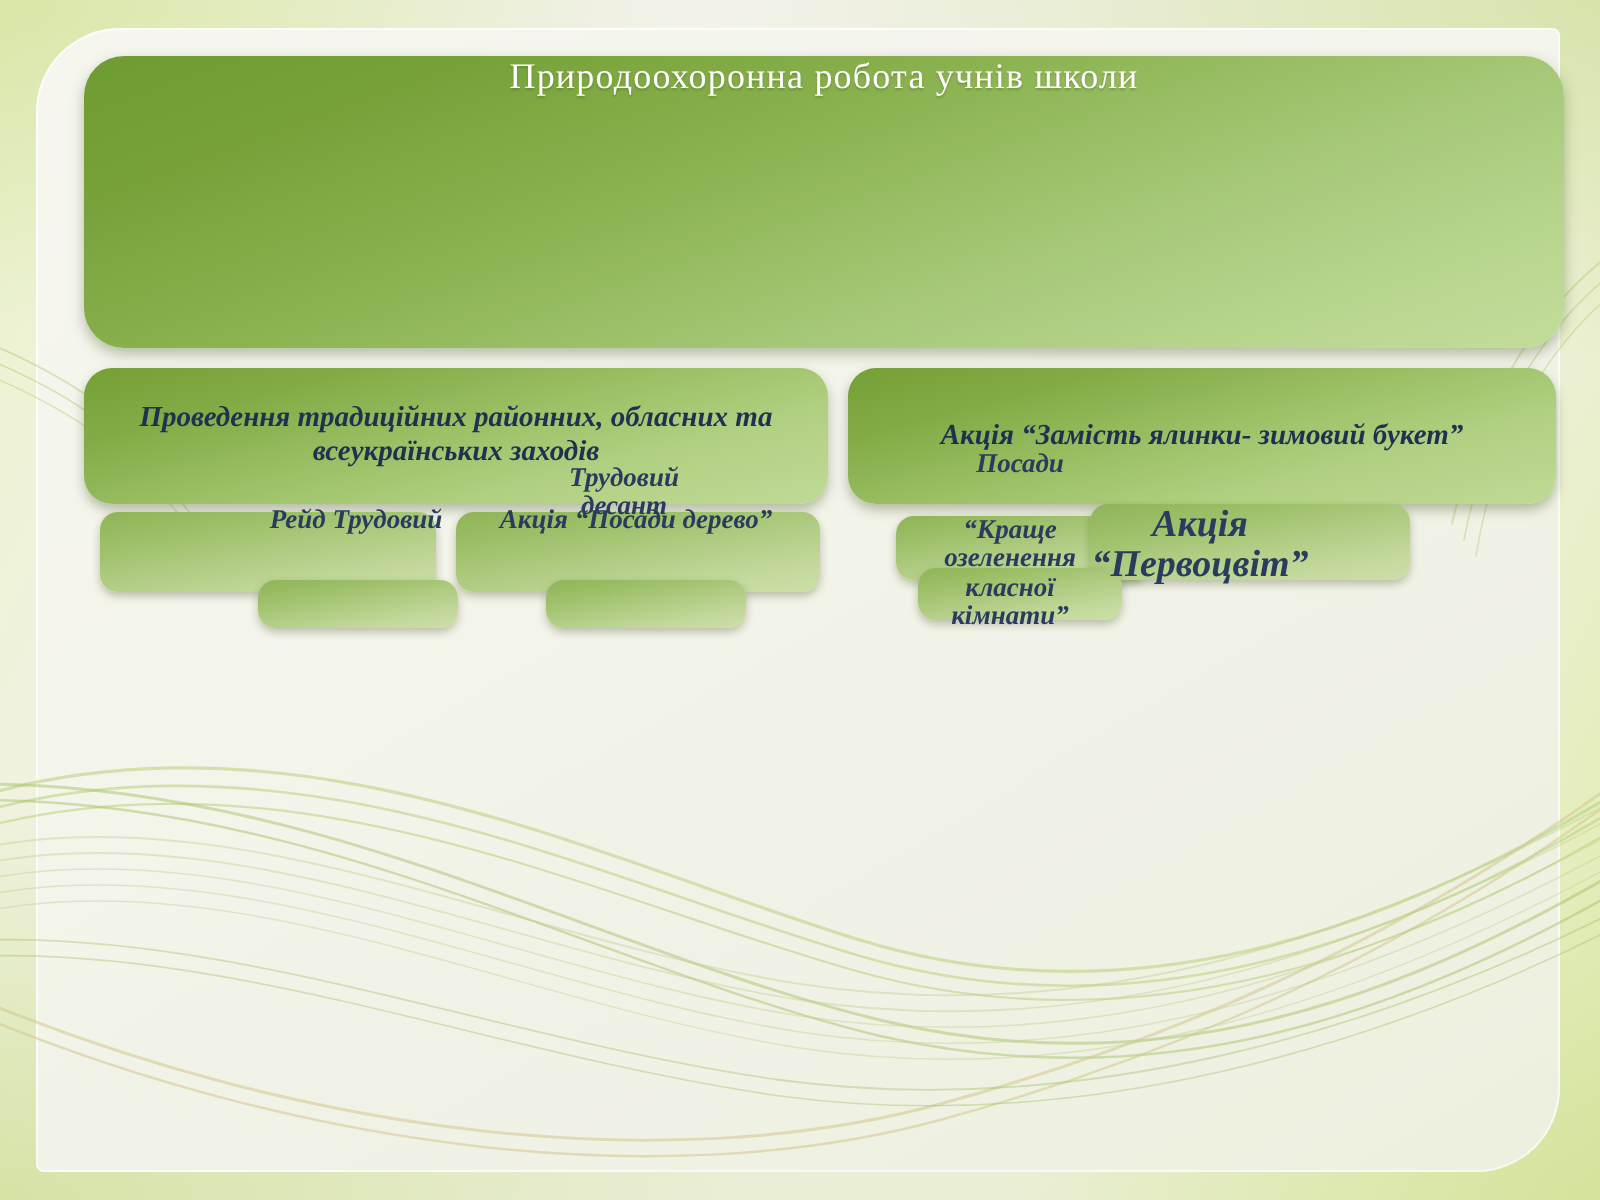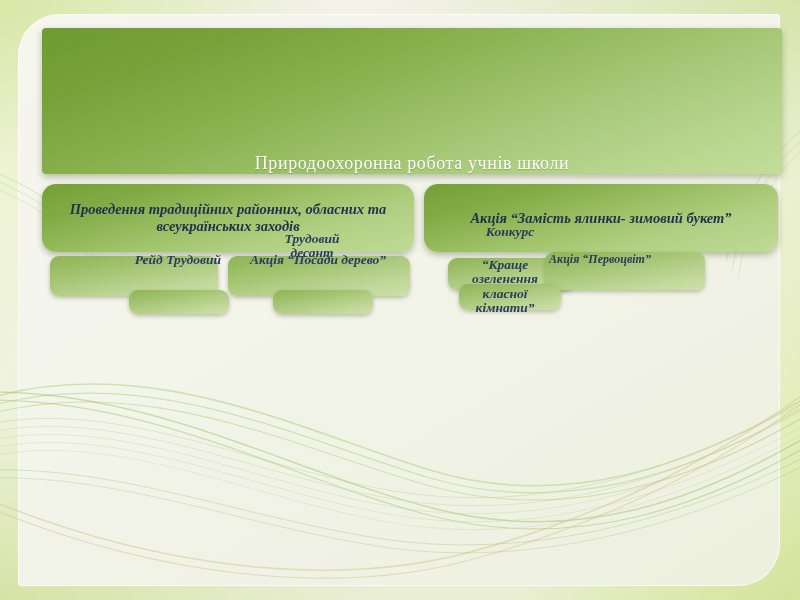--- a/index.html
+++ b/index.html
@@ -62,31 +62,31 @@
     pointer-events: none;
   }
 
   
   .title-box {
     position: absolute;
     left: 42px;
     top: 28px;
     width: 740px;
     height: 146px;
-    border-radius: 4px;
+    border-radius: 20px;
     background: linear-gradient(160deg,
         #6f9b33 0%,
         #77a23a 18%,
         #8cb452 42%,
         #a6c878 66%,
         #b9d68f 86%,
         #c3dc9b 100%);
     box-shadow: 0 3px 7px rgba(60,80,25,.35);
     display: flex;
-    align-items: flex-end;
+    align-items: flex-start;
     justify-content: center;
   }
   .title-text {
     color: #ffffff;
     font-size: 18px;
     letter-spacing: .6px;
     text-align: center;
     font-family: "Liberation Serif", "DejaVu Serif", serif;
     text-shadow: 0 1px 1px rgba(40,60,10,.25);
   }
@@ -155,21 +155,21 @@
     line-height: 1.06;
     font-family: "Liberation Serif", "DejaVu Serif", serif;
   }
   .lbl-a { left: 52px;  top: 243px; width: 120px; font-size: 13.5px; }
   .lbl-b { left: 128px; top: 253px; width: 100px; font-size: 13.5px; }
   .lbl-c { left: 268px; top: 232px; width: 88px;  font-size: 13.5px; }
   .lbl-d { left: 230px; top: 253px; width: 176px; font-size: 13.5px; }
   .lbl-e { left: 263px; top: 286px; width: 94px;  font-size: 13.5px; }
   .lbl-f { left: 455px; top: 225px; width: 110px; font-size: 13.5px; }
   .lbl-g { left: 455px; top: 258px; width: 100px; font-size: 13.5px; }
-  .lbl-h { left: 538px; top: 253px; width: 124px; font-size: 12px; }
+  .lbl-h { left: 538px; top: 253px; width: 124px; font-size: 19px; }
 </style>
 </head>
 <body>
 
 <div id="slide">
 
   <div class="frame-wash"></div>
   <div class="inner-panel"></div>
 
   <svg class="swirls" width="800" height="600" viewBox="0 0 800 600">
@@ -226,17 +226,17 @@
   <div class="pill" id="pill-b"></div>
   <div class="pill" id="pill-c"></div>
   <div class="pill" id="pill-d"></div>
   <div class="pill" id="pill-e"></div>
   <div class="pill" id="pill-f"></div>
   <div class="pill" id="pill-g"></div>
 
   <div class="label lbl-b">Рейд Трудовий</div>
   <div class="label lbl-c">Трудовий десант</div>
   <div class="label lbl-d">Акція “Посади дерево”</div>
-  <div class="label lbl-f">Конкурс</div>
+  <div class="label lbl-f">Посади</div>
   <div class="label lbl-g">“Краще озеленення класної кімнати”</div>
   <div class="label lbl-h">Акція “Первоцвіт”</div>
 
 </div>
 
 </body></html>

